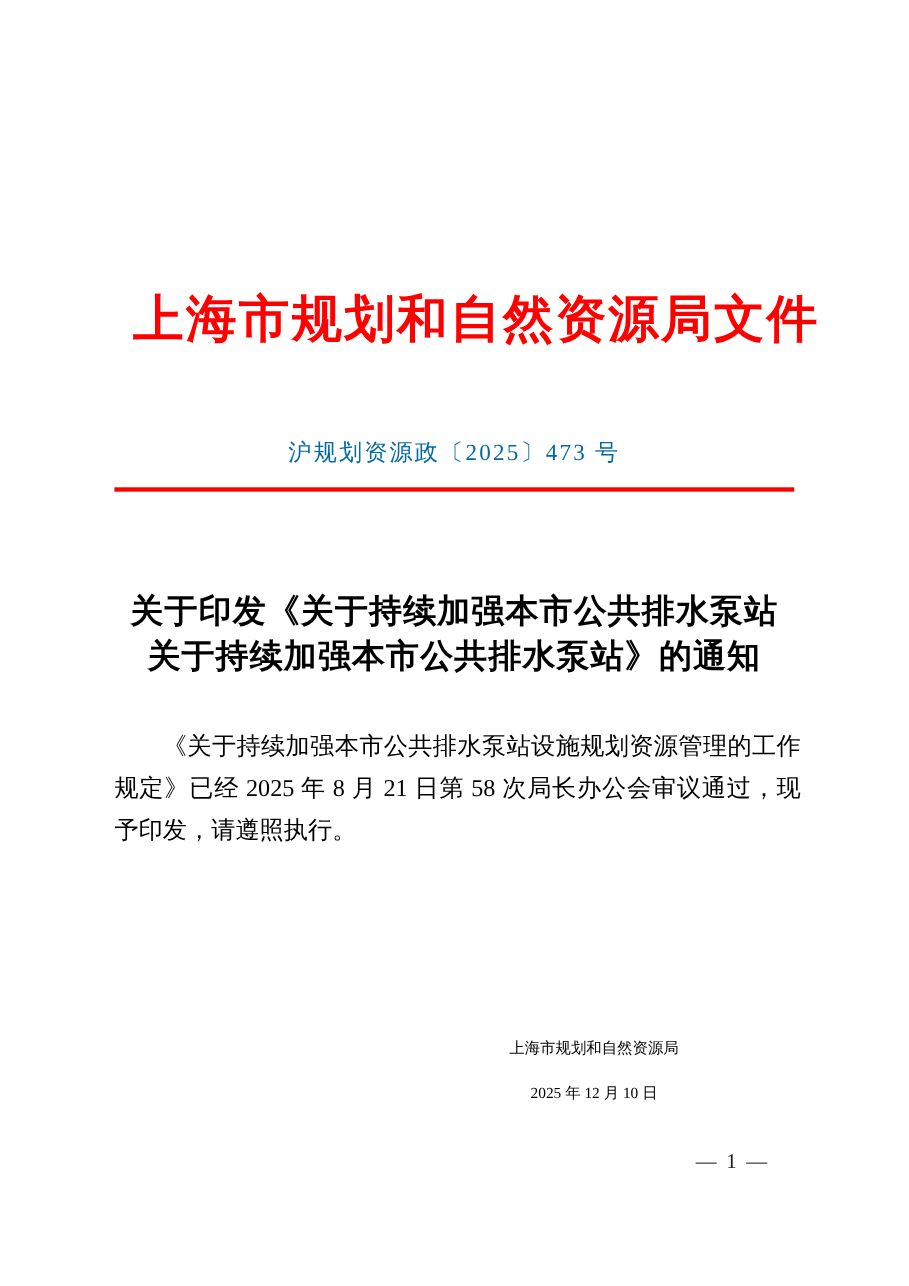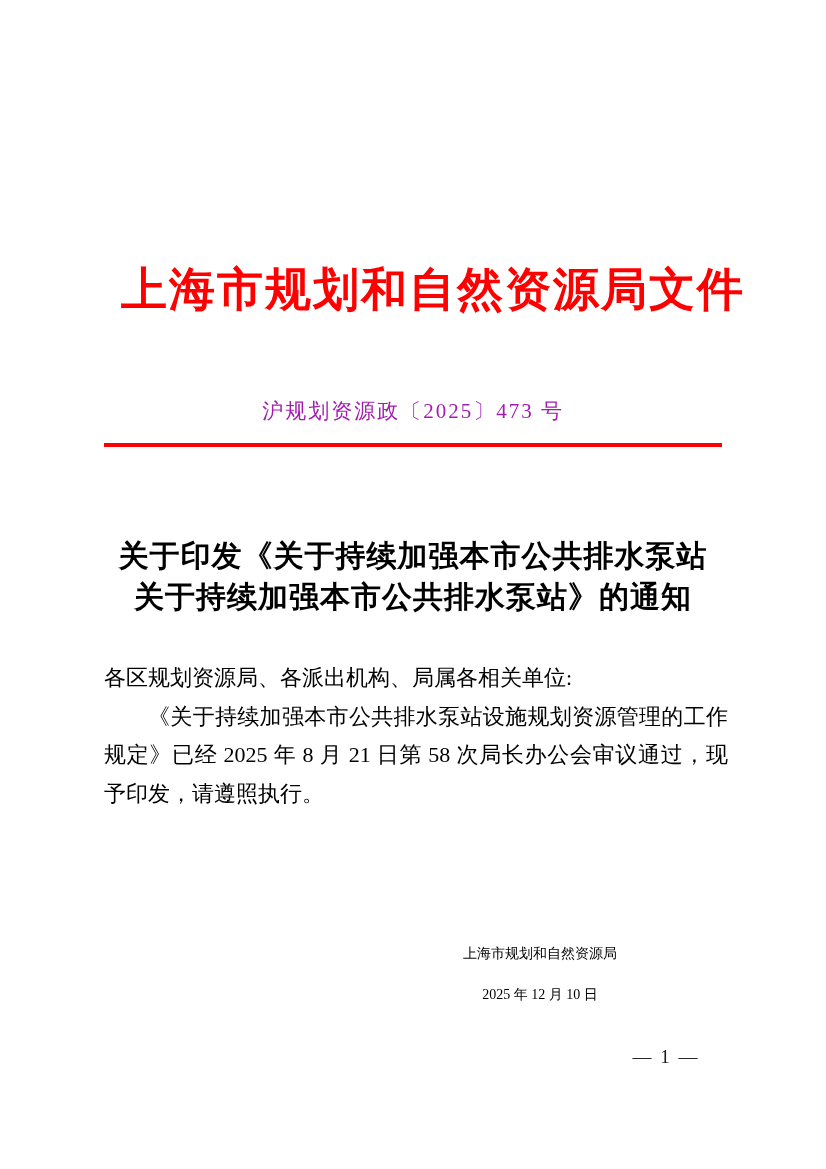--- a/index.html
+++ b/index.html
@@ -35,21 +35,21 @@
   
   .doc-number {
     position: absolute;
     top: 396px;
     left: 0;
     width: 826px;
     text-align: center;
     font-size: 21px;
     line-height: 30px;
     letter-spacing: 2px;
-    color: #a21caf;
+    color: #0369a1;
   }
 
   
   .red-rule {
     position: absolute;
     top: 443px;
     left: 104px;
     width: 618px;
     height: 4px;
     background: #ff0000;
@@ -119,21 +119,20 @@
   <div class="doc-number">沪规划资源政〔2025〕473 号</div>
 
   <div class="red-rule"></div>
 
   <div class="notice-title">
     <div>关于印发《关于持续加强本市公共排水泵站</div>
     <div>关于持续加强本市公共排水泵站》的通知</div>
   </div>
 
   <div class="body-text">
-    <p>各区规划资源局、各派出机构、局属各相关单位:</p>
     <p class="indent">《关于持续加强本市公共排水泵站设施规划资源管理的工作规定》已经 2025 年 8 月 21 日第 58 次局长办公会审议通过，现予印发，请遵照执行。</p>
   </div>
 
   <div class="signature-block">
     <div>上海市规划和自然资源局</div>
     <div>2025 年 12 月 10 日</div>
   </div>
 
   <div class="page-number">— 1 —</div>
 

